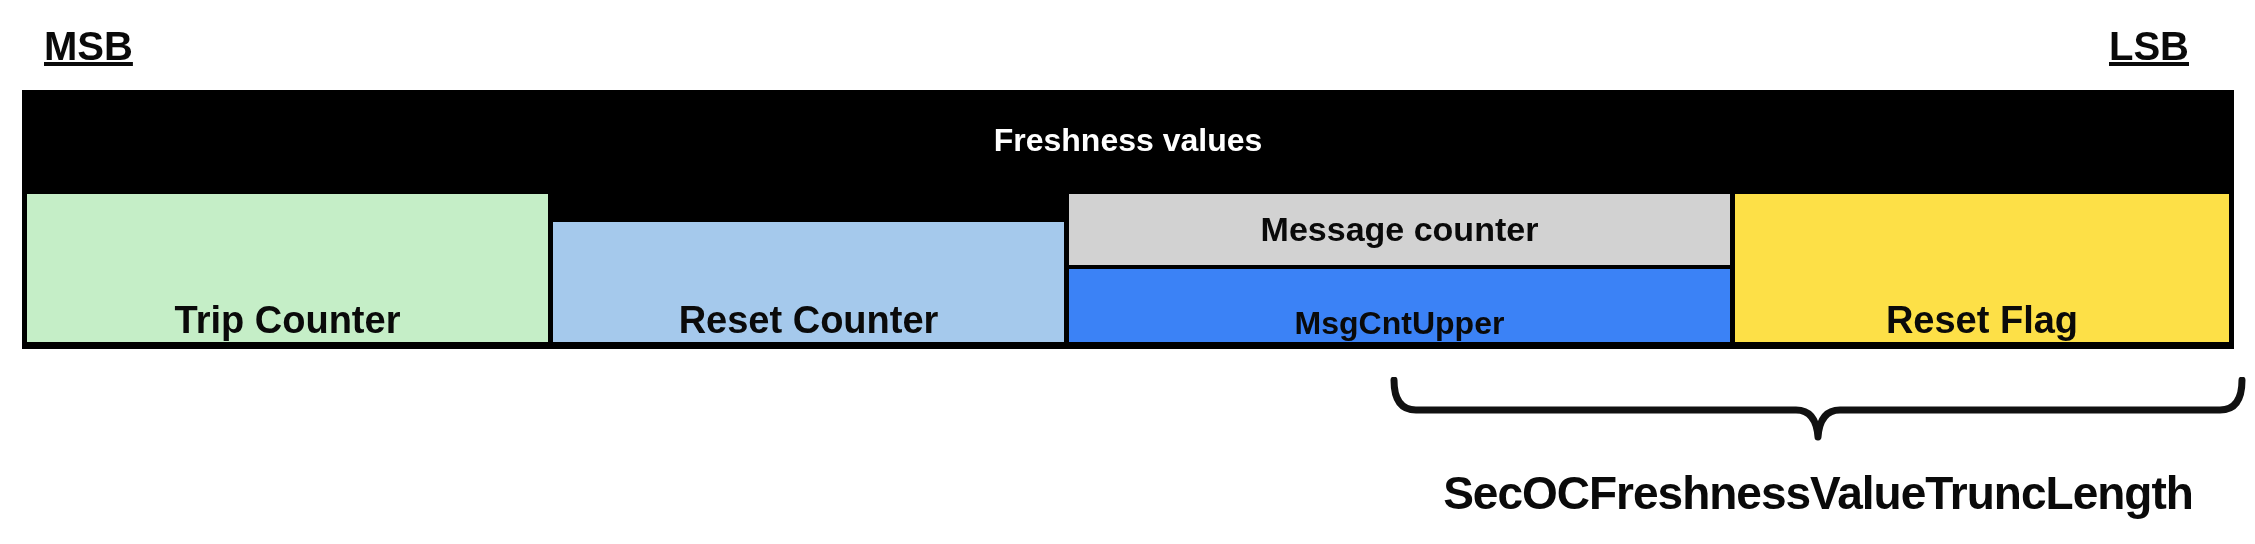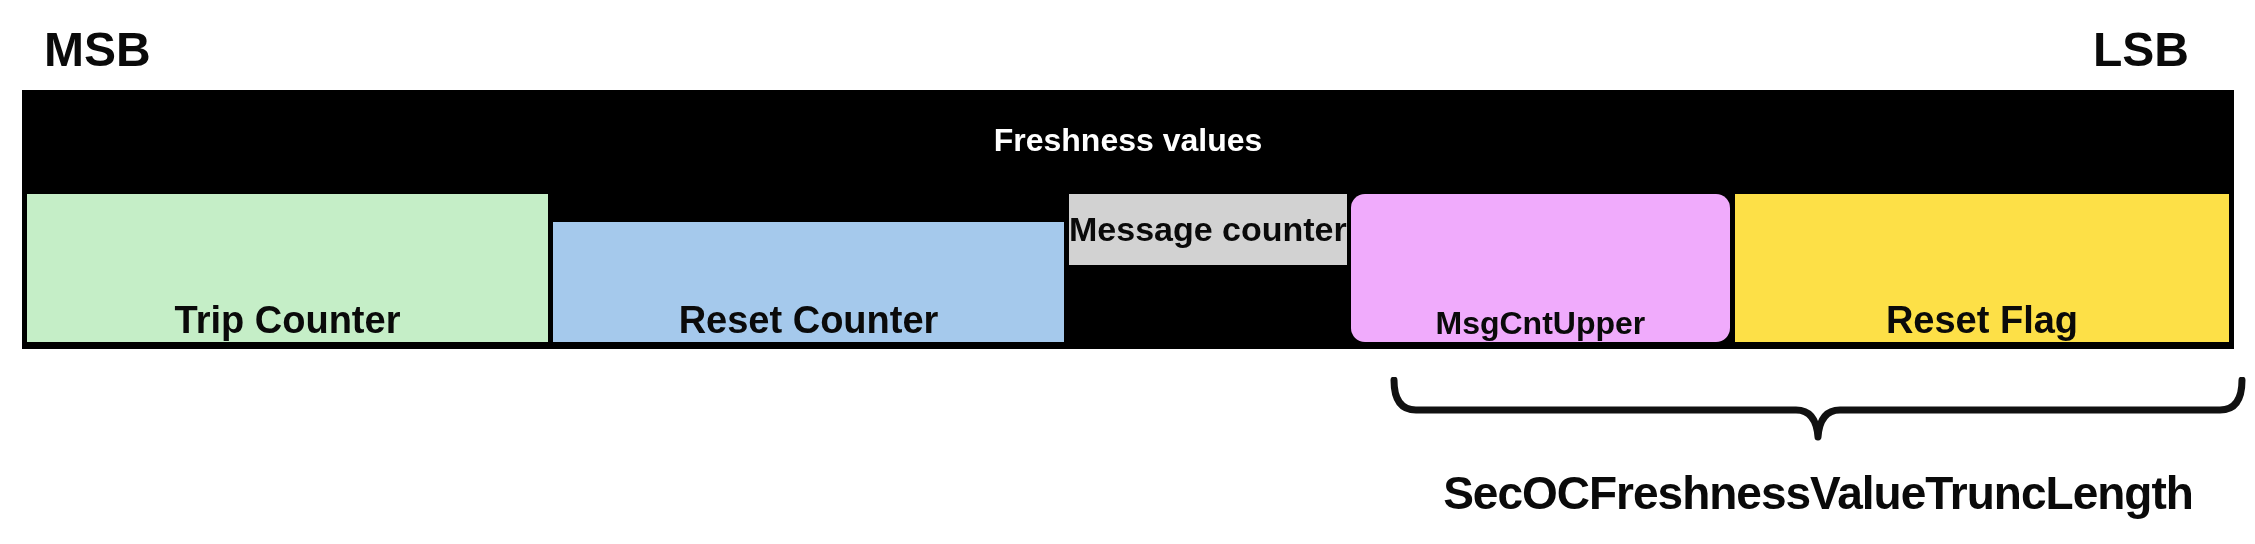--- a/index.html
+++ b/index.html
@@ -13,23 +13,24 @@
     height: 544px;
     background: #ffffff;
     font-family: "Liberation Sans", sans-serif;
     font-weight: 700;
     color: #0a0a0a;
     overflow: hidden;
   }
   .bit-label {
     position: absolute;
     top: 24px;
-    font-size: 48px;
+    font-size: 40px;
     line-height: 1.1;
     letter-spacing: 0px;
+    text-decoration: underline;
   }
   .bit-label.msb { left: 44px; }
   .bit-label.lsb { right: 66px; }
 
   .freshness-table {
     position: absolute;
     left: 22px;
     top: 90px;
     width: 2212px;
     box-sizing: border-box;
@@ -58,21 +59,21 @@
     justify-content: center;
     font-size: 38px;
     text-align: center;
   }
   .col-trip  { flex: 521 0 0; }
   .col-reset { flex: 511 0 0; }
   .col-flag  { flex: 494 0 0; }
   .col-msg {
     flex: 661 0 0;
     display: flex;
-    flex-direction: row;
+    flex-direction: column;
     gap: 4px;
     background: #000000;
   }
   .msg-header {
     height: 71px;
     display: flex;
     align-items: center;
     justify-content: center;
     font-size: 34px;
   }
@@ -128,21 +129,21 @@
 
       <div class="cell col-reset" style="background-color: rgb(165, 201, 236); margin-top: 28px;">
         <span>Reset Counter</span>
       </div>
 
       <div class="col-msg">
         <div class="msg-header" style="background-color: rgb(210, 210, 210);">
           <span>Message counter</span>
         </div>
         <div class="msg-sub">
-          <div class="cell" style="background-color: #f0abfc; border-radius: 14px;">
+          <div class="cell" style="background-color: #3b82f6;">
             <span>MsgCntUpper</span>
           </div>
         </div>
       </div>
 
       <div class="cell col-flag" style="background-color: #fde047;">
         <span>Reset Flag</span>
       </div>
 
     </div>

